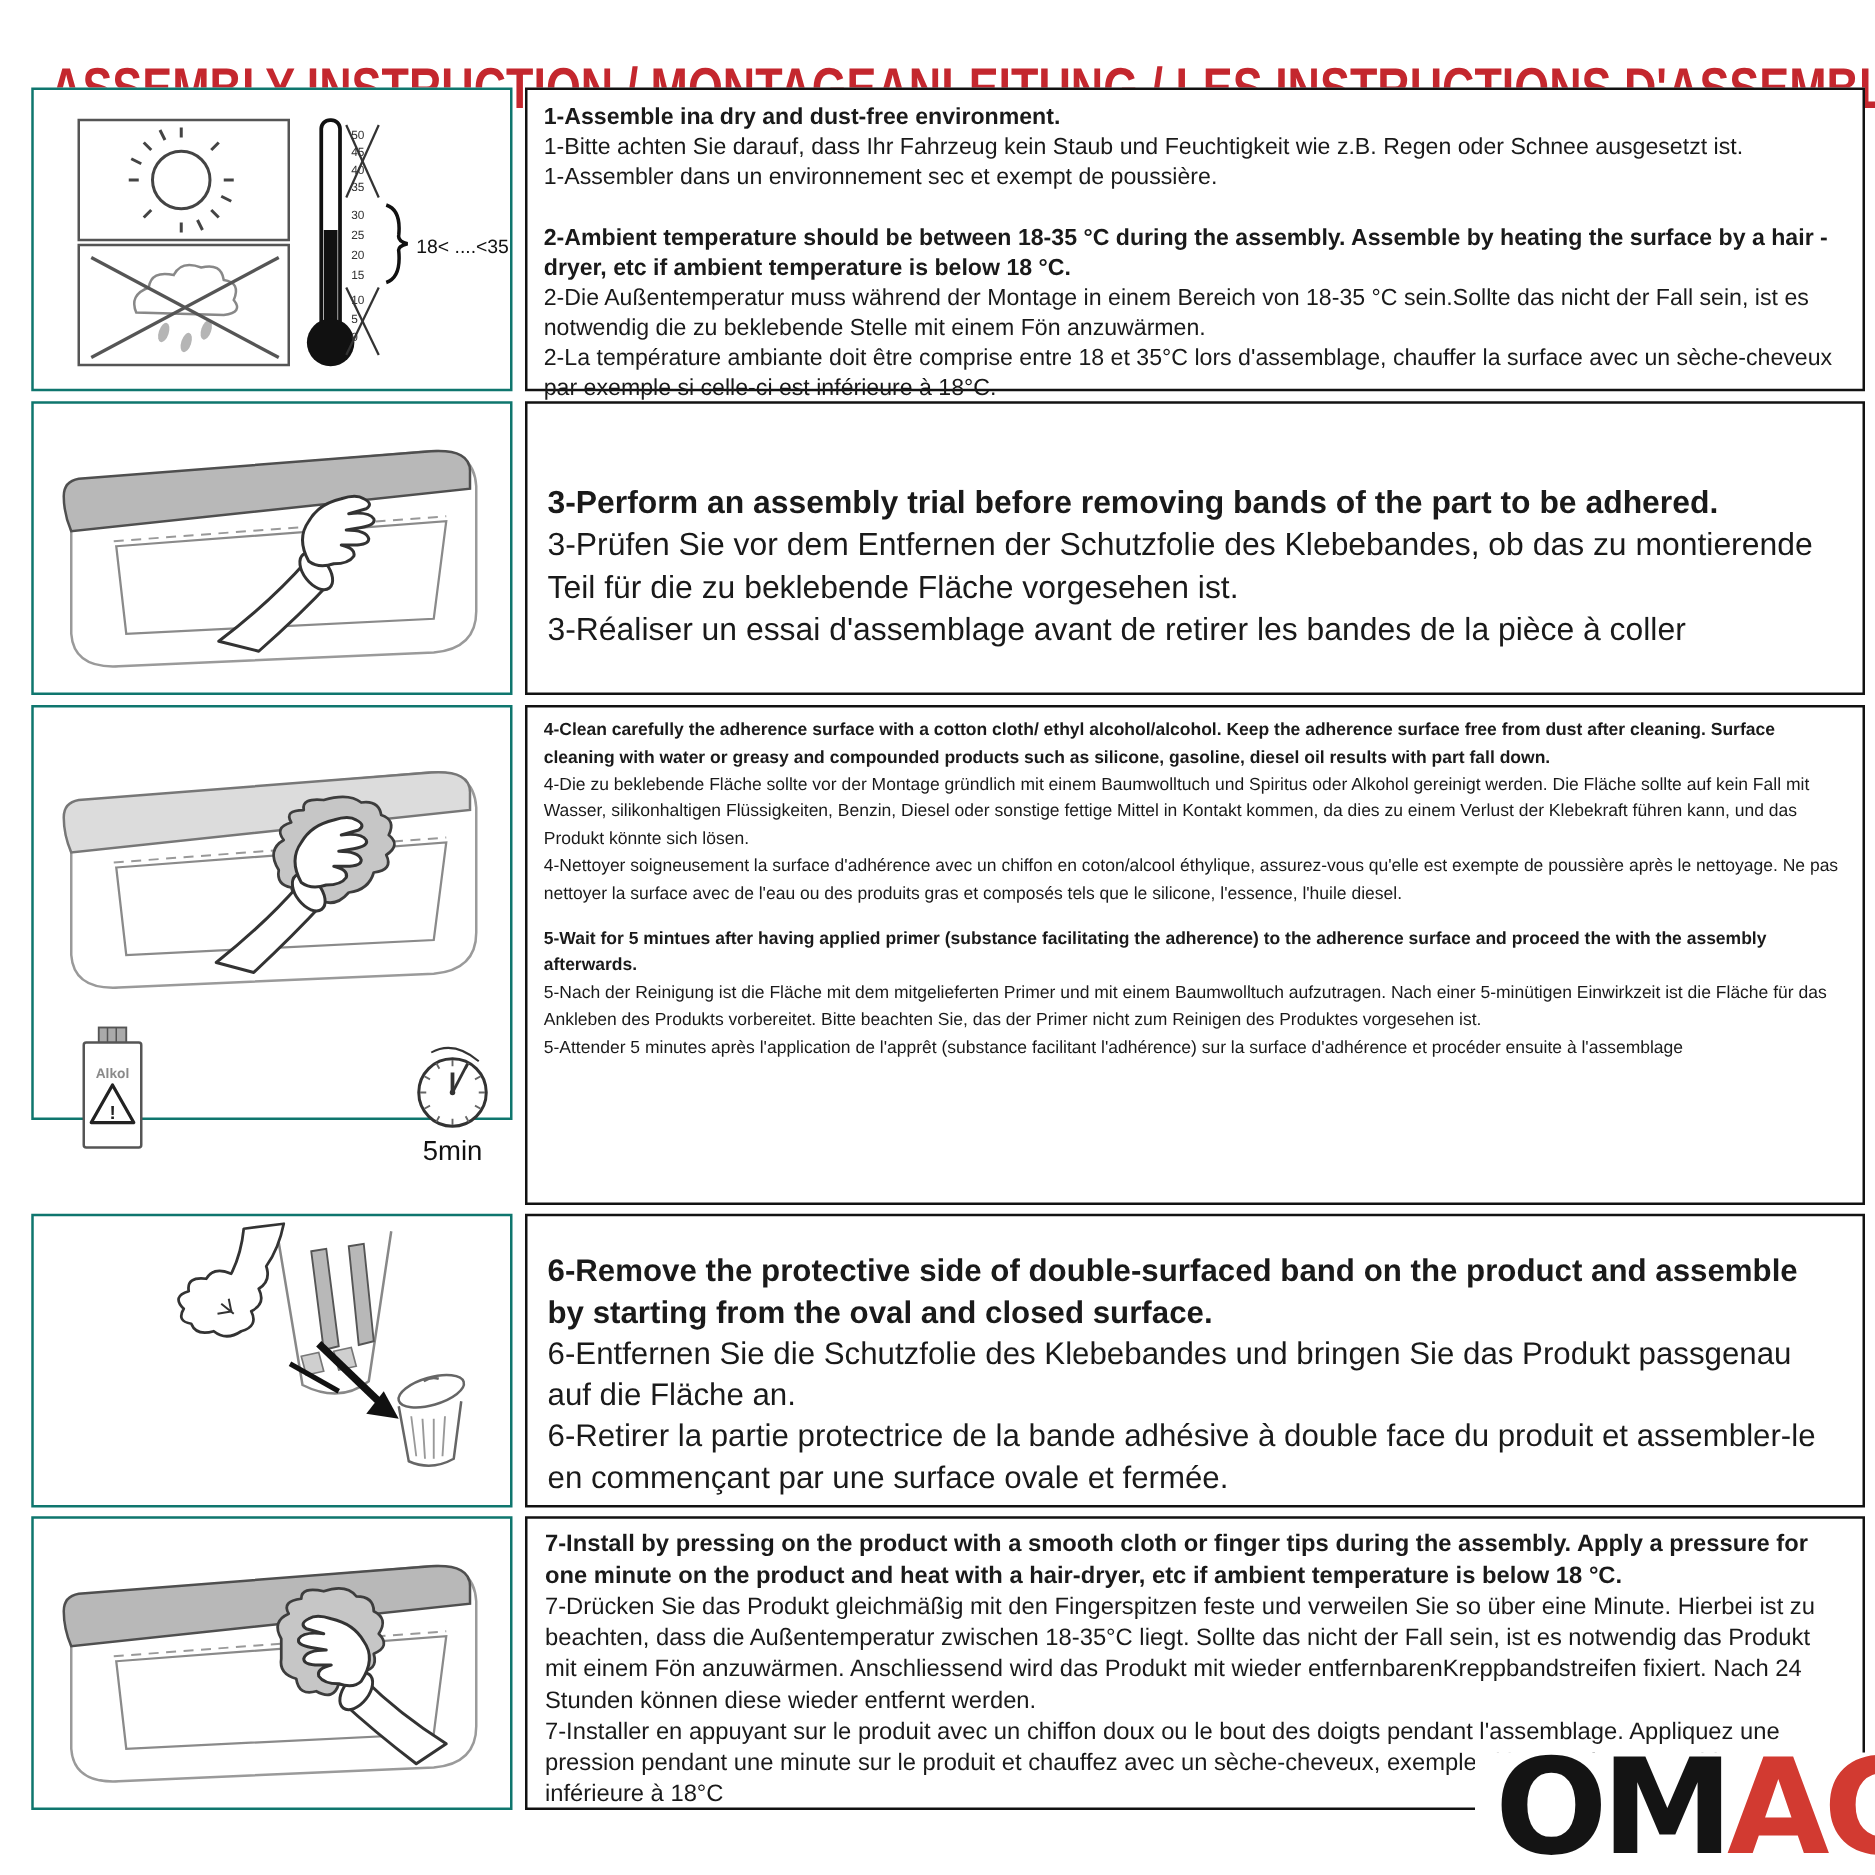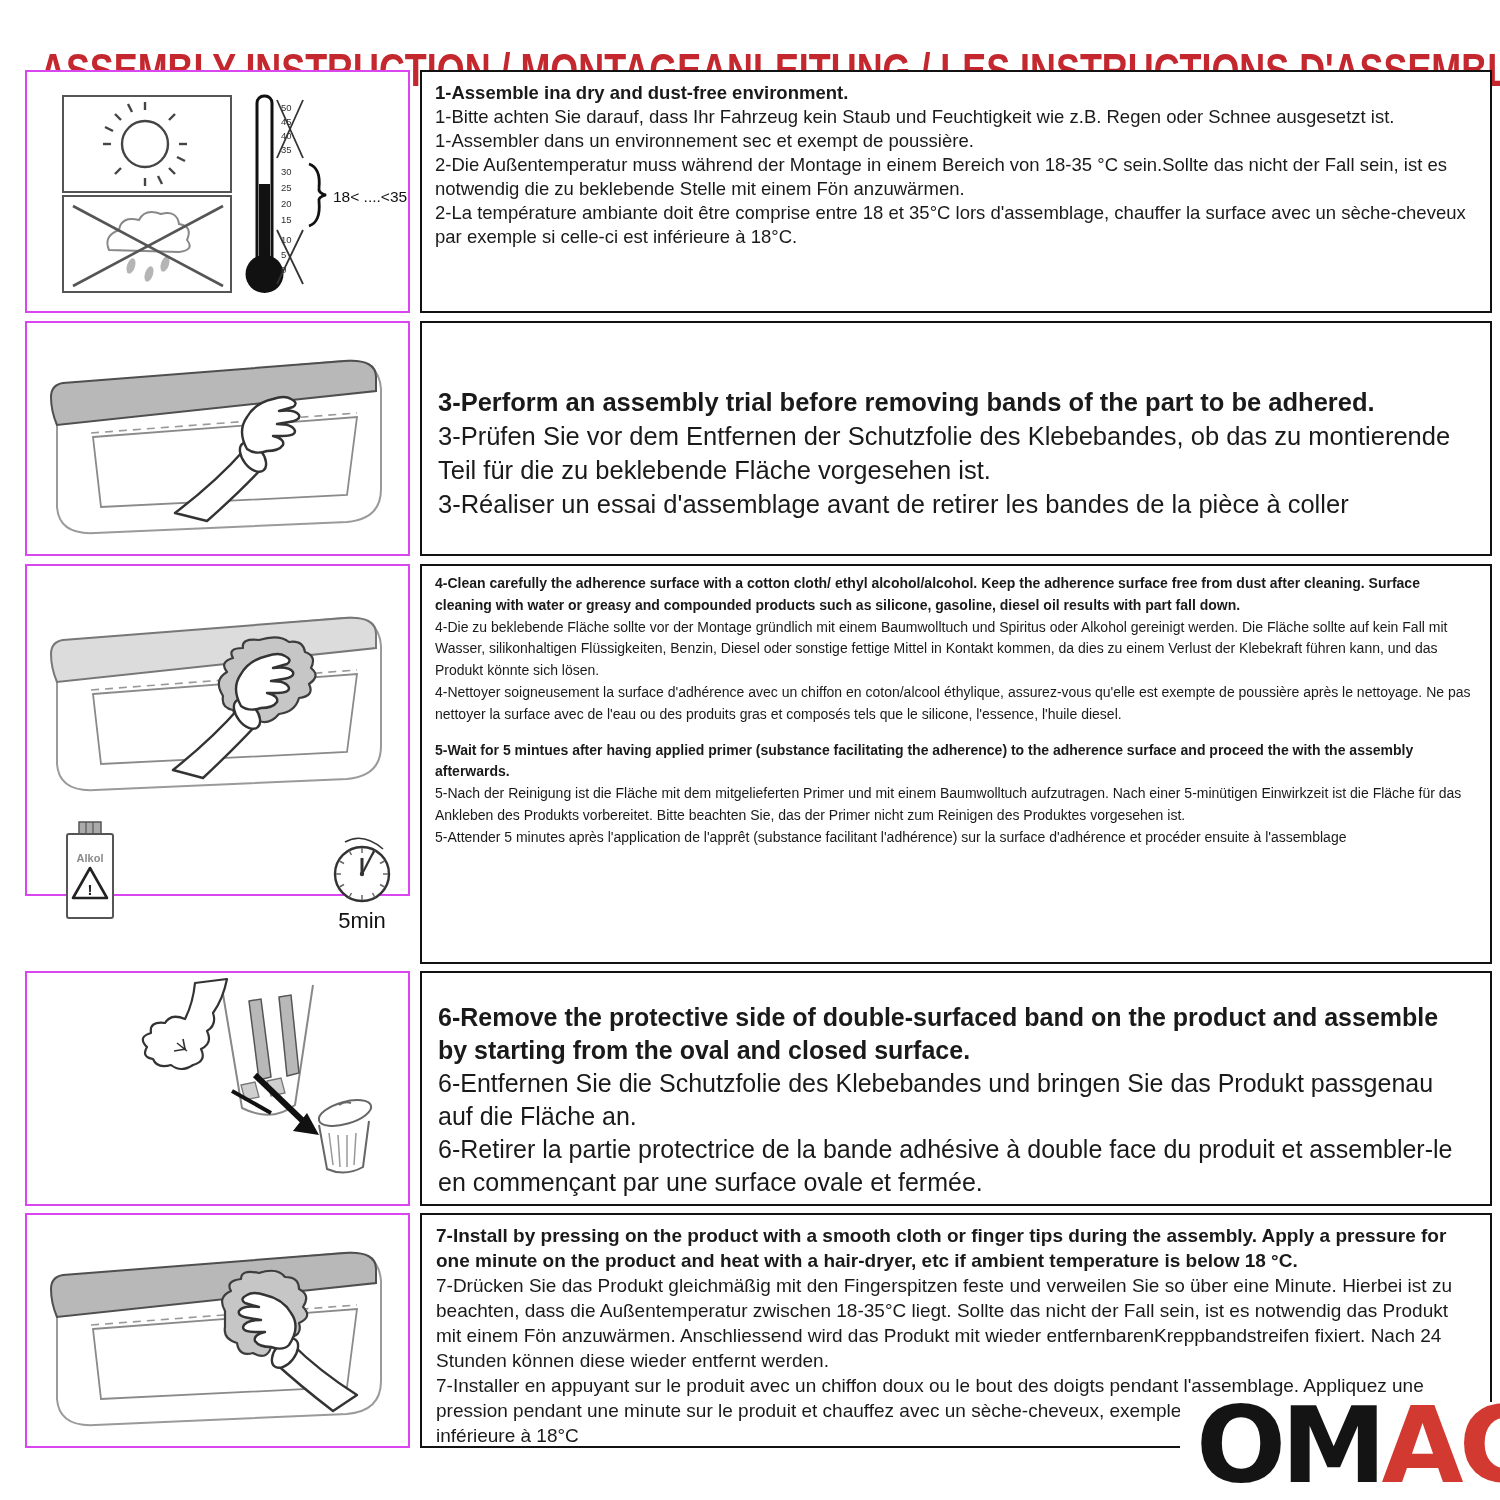--- a/index.html
+++ b/index.html
@@ -1,19 +1,19 @@
 <!DOCTYPE html>
 <html><head>
 <meta charset="utf-8">
 <style>
   html,body{margin:0;padding:0;background:#fff;}
   body{width:1500px;height:1500px;position:relative;font-family:"Liberation Sans",sans-serif;color:#1a1a1a;overflow:hidden;}
   .title{position:absolute;left:40px;top:12px;font-size:46px;font-weight:800;white-space:nowrap;transform:scaleX(.78);transform-origin:left center;letter-spacing:0px;}
   .row{position:absolute;left:0;width:1500px;}
-  .illus{position:absolute;left:25px;width:385px;background:#fff;border:2px solid #d946ef;box-sizing:border-box;}
+  .illus{position:absolute;left:25px;width:385px;background:#fff;border:2px solid #0f766e;box-sizing:border-box;}
   .txt{position:absolute;left:420px;width:1072px;background:#fff;border:2px solid #121212;box-sizing:border-box;}
   .txt p{margin:0;}
   .b{font-weight:bold;}
   .r1 .txt{padding:9px 13px;font-size:18.5px;line-height:24px;}
   .r1 .gap{margin-top:25px;}
   .r2 .txt{padding:62px 16px 14px;font-size:25.5px;line-height:34px;}
   .r3 .txt{padding:7px 13px;font-size:14px;line-height:21.8px;}
   .r3 .gap{margin-top:14px;}
   .r4 .txt{padding:28px 16px 0;font-size:25px;line-height:33px;}
   .r5 .txt{padding:8px 14px;font-size:19px;line-height:25px;}
@@ -82,20 +82,21 @@
         </g>
         <path d="M282,92 Q294,96 292,116 Q291,121 299,123 Q291,125 292,129 Q294,150 282,154" fill="none" stroke="#111" stroke-width="2.8"></path>
         <text x="306" y="130" font-size="15.5" fill="#111">18&lt; ....&lt;35 C</text>
       </g>
     </svg>
   </div>
   <div class="txt" style="height:243px;">
     <p class="b">1-Assemble ina dry and dust-free environment.</p>
     <p>1-Bitte achten Sie darauf, dass Ihr Fahrzeug kein Staub und Feuchtigkeit wie z.B. Regen oder Schnee ausgesetzt ist.</p>
     <p>1-Assembler dans un environnement sec et exempt de poussière.</p>
+    <p class="b gap">2-Ambient temperature should be between 18-35 °C  during the assembly. Assemble by heating the surface by a hair -dryer, etc if ambient temperature is below 18 °C.</p>
     <p>2-Die Außentemperatur muss während der Montage in einem Bereich von 18-35 °C  sein.Sollte das nicht der Fall sein, ist es notwendig die zu beklebende Stelle mit einem Fön anzuwärmen.</p>
     <p>2-La température ambiante doit être comprise entre 18 et 35°C lors d'assemblage, chauffer la surface avec un sèche-cheveux par exemple si celle-ci est inférieure à 18°C.</p>
   </div>
 </div>
 
 <div class="row r2" style="top:321px;height:235px;">
   <div class="illus" style="height:235px;">
     <svg width="381" height="231" viewBox="0 0 381 231">
       <g>
         <path d="M30,102 Q24,66 60,60 L316,38 Q352,35 354,66 L354,166 Q354,196 320,199 L68,210 Q32,212 30,184 Z" fill="#fff" stroke="#9a9a9a" stroke-width="2"></path>

